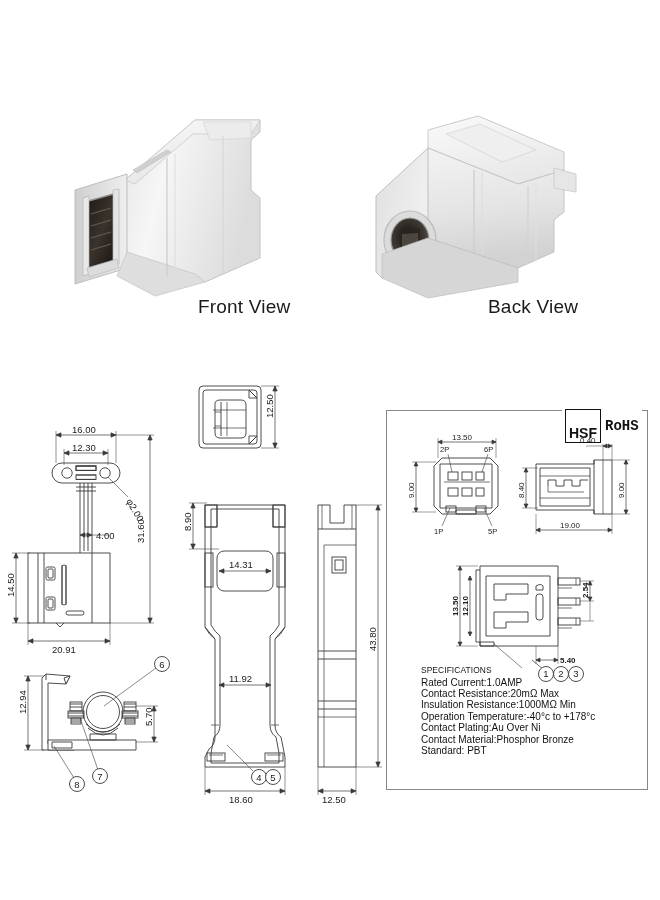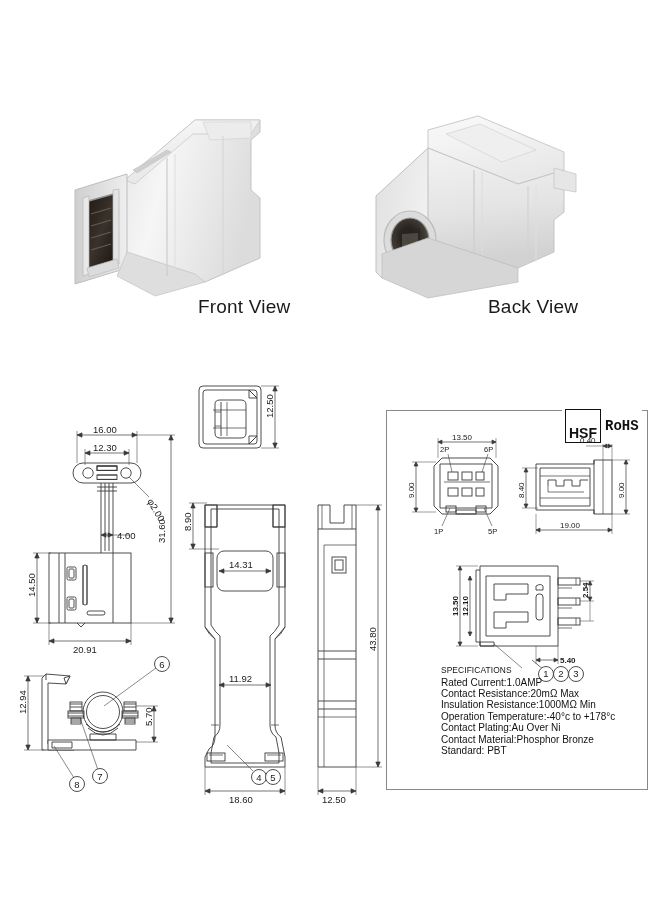--- a/index.html
+++ b/index.html
@@ -34,21 +34,21 @@
   }
   #label-front { left: 198px; top: 296px; }
   #label-back  { left: 488px; top: 296px; }
 
   .photo { position: absolute; }
   #photo-front { left: 55px; top: 62px; width: 225px; height: 235px; }
   #photo-back  { left: 368px; top: 112px; width: 215px; height: 190px; }
 
   
   .draw { position: absolute; }
-  #dwg-left   { left: 25px;  top: 425px; width: 200px; height: 250px; }
+  #dwg-left   { left: 4px;  top: 425px; width: 200px; height: 250px; }
   #dwg-clip   { left: 8px;   top: 650px; width: 190px; height: 150px; }
   #dwg-top    { left: 183px; top: 378px; width: 115px; height: 82px; }
   #dwg-mid    { left: 185px; top: 495px; width: 120px; height: 320px; }
   #dwg-side   { left: 300px; top: 495px; width: 105px; height: 320px; }
 
   
   #spec-panel {
     position: absolute;
     left: 386px;
     top: 410px;
@@ -90,21 +90,20 @@
   #callout-123 { position: absolute; left: 530px; top: 658px; width: 62px; height: 26px; }
 
   
   #specs {
     position: absolute;
     left: 421px;
     top: 665px;
     width: 215px;
     color: #121212;
     font-family: "Liberation Sans", sans-serif;
-    margin-left: 20px;
   }
   #specs .spec-title {
     font-size: 8.4px;
     letter-spacing: .1px;
     margin-bottom: 1.5px;
     white-space: nowrap;
   }
   #specs .spec-line {
     font-size: 10px;
     line-height: 11.4px;

